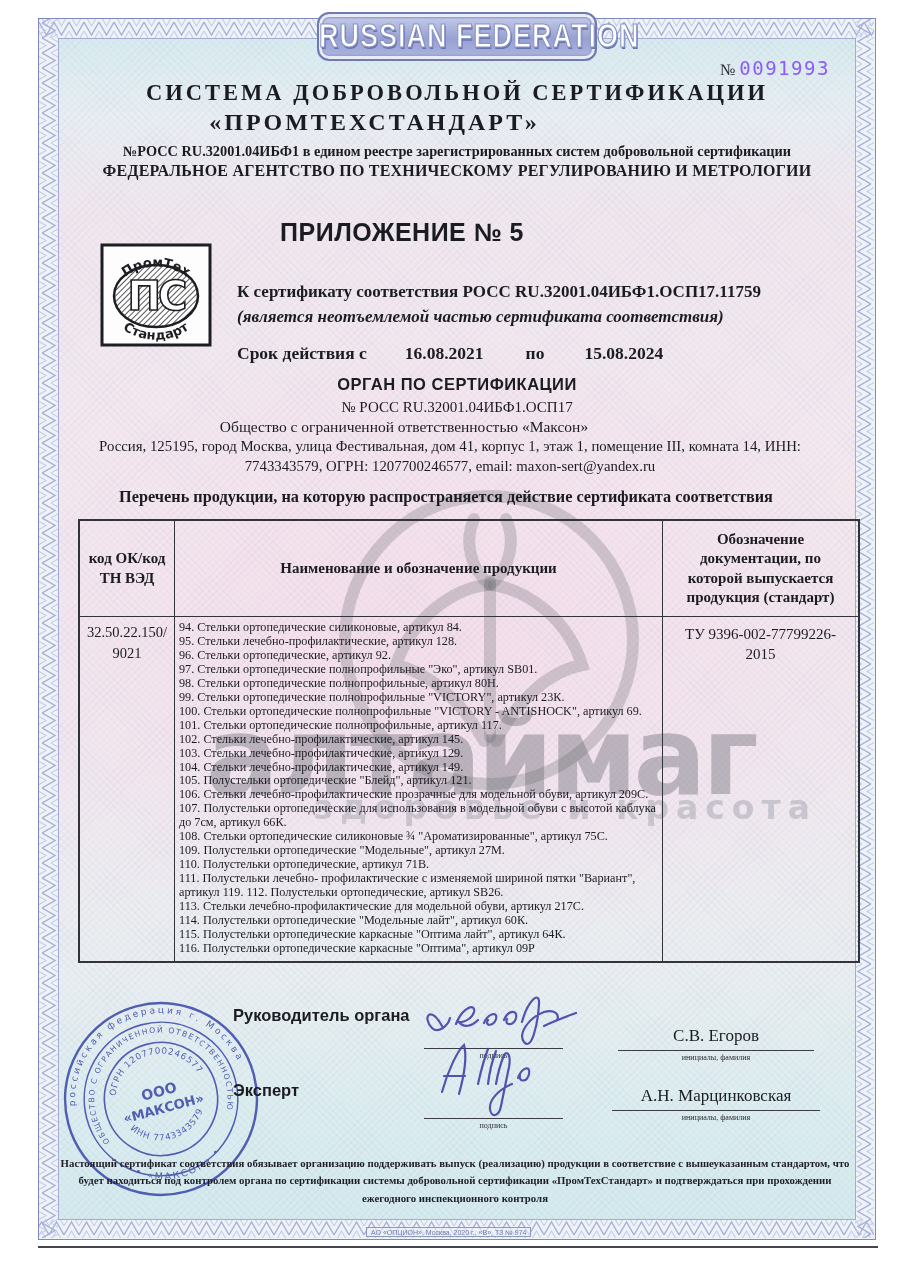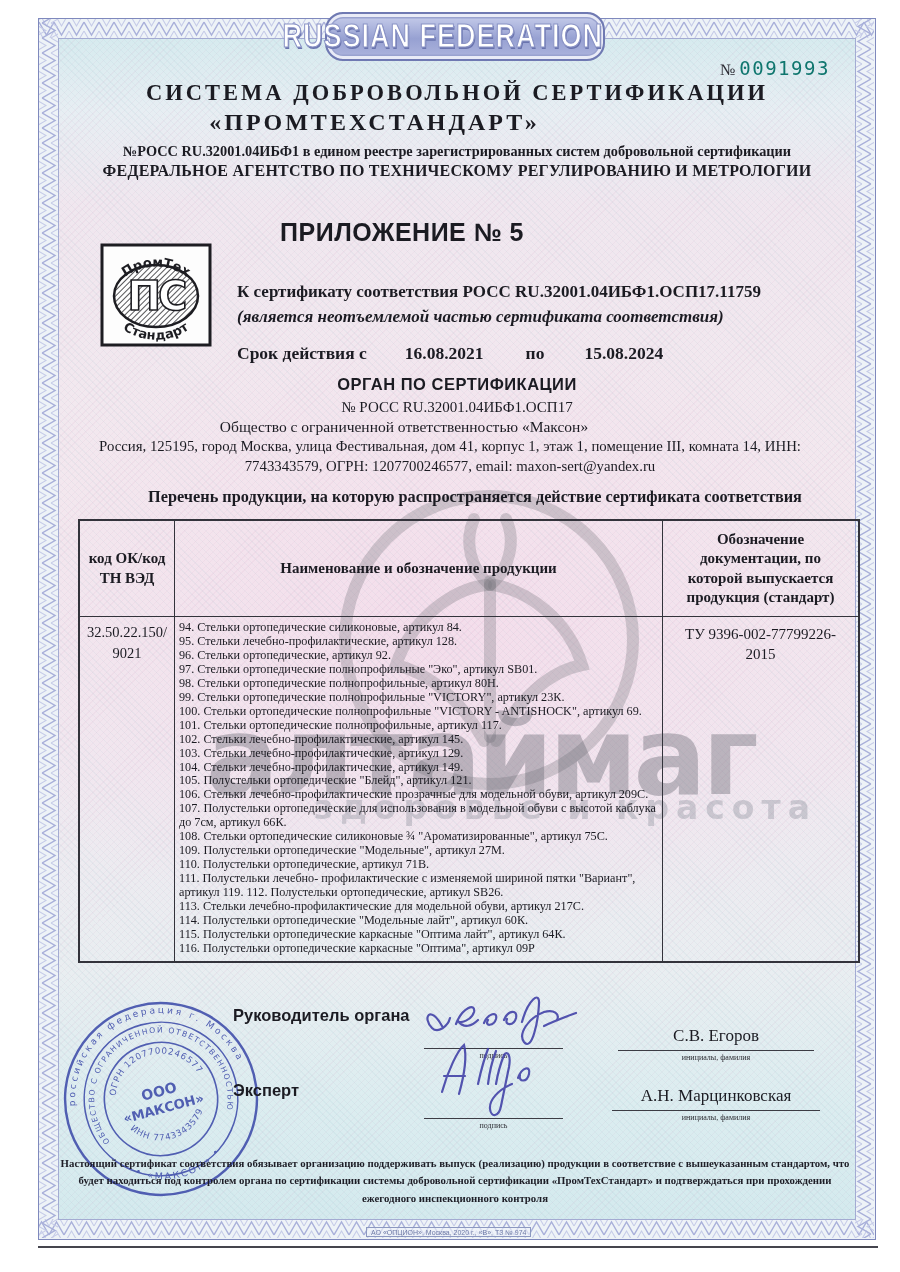--- a/index.html
+++ b/index.html
@@ -19,45 +19,45 @@
       radial-gradient(ellipse 720px 430px at 48% 50%, rgba(244,221,235,0.95), rgba(244,221,235,0) 72%),
       linear-gradient(180deg,#d7ebef 0%,#e7eef3 6%,#f0e7ef 14%,#f3e9ef 38%,#f0e9f0 62%,#e9eef1 79%,#dcedf0 90%,#d4eaee 100%);
   }
   .scanline{left:38px;top:1246px;width:840px;height:2px;background:#45454e;z-index:1;}
   
   .wm{left:58px;top:38px;width:798px;height:1182px;overflow:hidden;z-index:1;}
   .wm-brand{position:absolute;left:148px;top:656px;font-family:"DejaVu Sans",sans-serif;font-weight:700;font-size:108px;letter-spacing:-4px;color:rgba(104,104,114,0.40);white-space:nowrap;}
   .wm-tag{position:absolute;left:256px;top:750px;font-family:"DejaVu Sans",sans-serif;font-weight:600;font-size:33px;letter-spacing:7px;color:rgba(124,130,142,0.33);white-space:nowrap;}
   .wm-emblem{position:absolute;left:276px;top:447px;}
   
-  .banner{left:317px;top:12px;width:276px;height:45px;z-index:5;border:2px solid #6f79b2;border-radius:18px;
+  .banner{left:317px;top:12px;width:276px;height:45px;z-index:5;border:2px solid #6f79b2;border-radius:12px;
     background:linear-gradient(180deg,#c9cfec,#97a1d2 55%,#aeb5de);
     box-shadow:inset 0 0 0 3px #e9ebf7, inset 0 0 0 4.5px #99a2cf;
-    display:flex;align-items:center;justify-content:flex-end;margin-left:8px;}
+    display:flex;align-items:center;justify-content:flex-start;}
   .banner span{font-family:"Liberation Sans","DejaVu Sans",sans-serif;font-weight:800;font-size:27px;letter-spacing:1px;color:#ffffff;
     transform:scaleY(1.22);-webkit-text-stroke:1px #8b94c6;text-shadow:1px 1.5px 0 #6a74ae;white-space:nowrap;}
   
   .serial{left:720px;top:57px;width:142px;text-align:left;z-index:3;white-space:nowrap;}
   .serial .nm{font-size:16px;color:#2c2c34;}
-  .serial .num{font-family:"DejaVu Sans Mono","Liberation Mono",monospace;font-size:19px;letter-spacing:1.5px;color:#0f766e;}
+  .serial .num{font-family:"DejaVu Sans Mono","Liberation Mono",monospace;font-size:19px;letter-spacing:1.5px;color:#8b5cf6;}
   .ttl1{left:58px;top:80px;width:798px;text-align:center;font-weight:700;font-size:22.5px;letter-spacing:3px;z-index:2;}
   .ttl2{left:58px;top:109px;width:633px;text-align:center;font-weight:700;font-size:24px;letter-spacing:3px;z-index:2;}
   .reg{left:58px;top:143px;width:798px;text-align:center;font-weight:700;font-size:14.3px;z-index:2;}
   .agency{left:58px;top:162px;width:798px;text-align:center;font-weight:700;font-size:16px;letter-spacing:0.2px;z-index:2;}
   .apx{left:58px;top:218px;width:688px;text-align:center;font-family:"Liberation Sans","DejaVu Sans",sans-serif;font-weight:700;font-size:25px;letter-spacing:0.5px;z-index:2;}
   .logo{left:100px;top:243px;z-index:2;}
   .cl1{left:237px;top:282px;font-size:17px;font-weight:600;z-index:2;}
   .cl2{left:237px;top:307px;font-size:17px;font-weight:600;z-index:2;font-style:italic;}
   .validity{left:237px;top:343px;font-size:17.5px;font-weight:700;z-index:2;white-space:nowrap;}
   .validity .gap1{margin-left:38px;} .validity .gap2{margin-left:42px;} .validity .gap3{margin-left:40px;}
   .orgttl{left:58px;top:375px;width:798px;text-align:center;font-family:"Liberation Sans","DejaVu Sans",sans-serif;font-weight:700;font-size:16.5px;letter-spacing:0.5px;z-index:2;}
   .orgnum{left:58px;top:399px;width:798px;text-align:center;font-size:15px;z-index:2;}
   .orgname{left:58px;top:418px;width:692px;text-align:center;font-size:15.5px;z-index:2;}
   .orgaddr{left:80px;top:437px;width:740px;text-align:center;font-size:14.8px;line-height:1.32;z-index:2;}
-  .listhead{left:73px;top:487px;width:804px;text-align:center;font-weight:700;font-size:16.3px;z-index:2;}
+  .listhead{left:44px;top:487px;width:804px;text-align:center;font-weight:700;font-size:16.3px;z-index:2;}
   
   .tbl{left:78px;top:519px;width:782px;height:444px;border:2px solid #33333b;box-sizing:border-box;z-index:2;
     display:grid;grid-template-columns:95px 488px 1fr;grid-template-rows:96px 1fr;}
   .cell{border-right:1.5px solid #33333b;border-bottom:1.5px solid #33333b;box-sizing:border-box;}
   .cell.last-col{border-right:none;} .cell.last-row{border-bottom:none;}
   .th{display:flex;align-items:center;justify-content:center;text-align:center;font-weight:700;font-size:15px;line-height:1.3;padding:2px 8px;}
   .td-code{text-align:center;font-size:14.5px;padding-top:5px;line-height:1.45;}
   .td-items{font-size:12.2px;line-height:13.95px;padding:4px 4px 0 4px;}
   .td-std{text-align:center;font-size:15px;line-height:1.35;padding:7px 14px 0 14px;}
   

